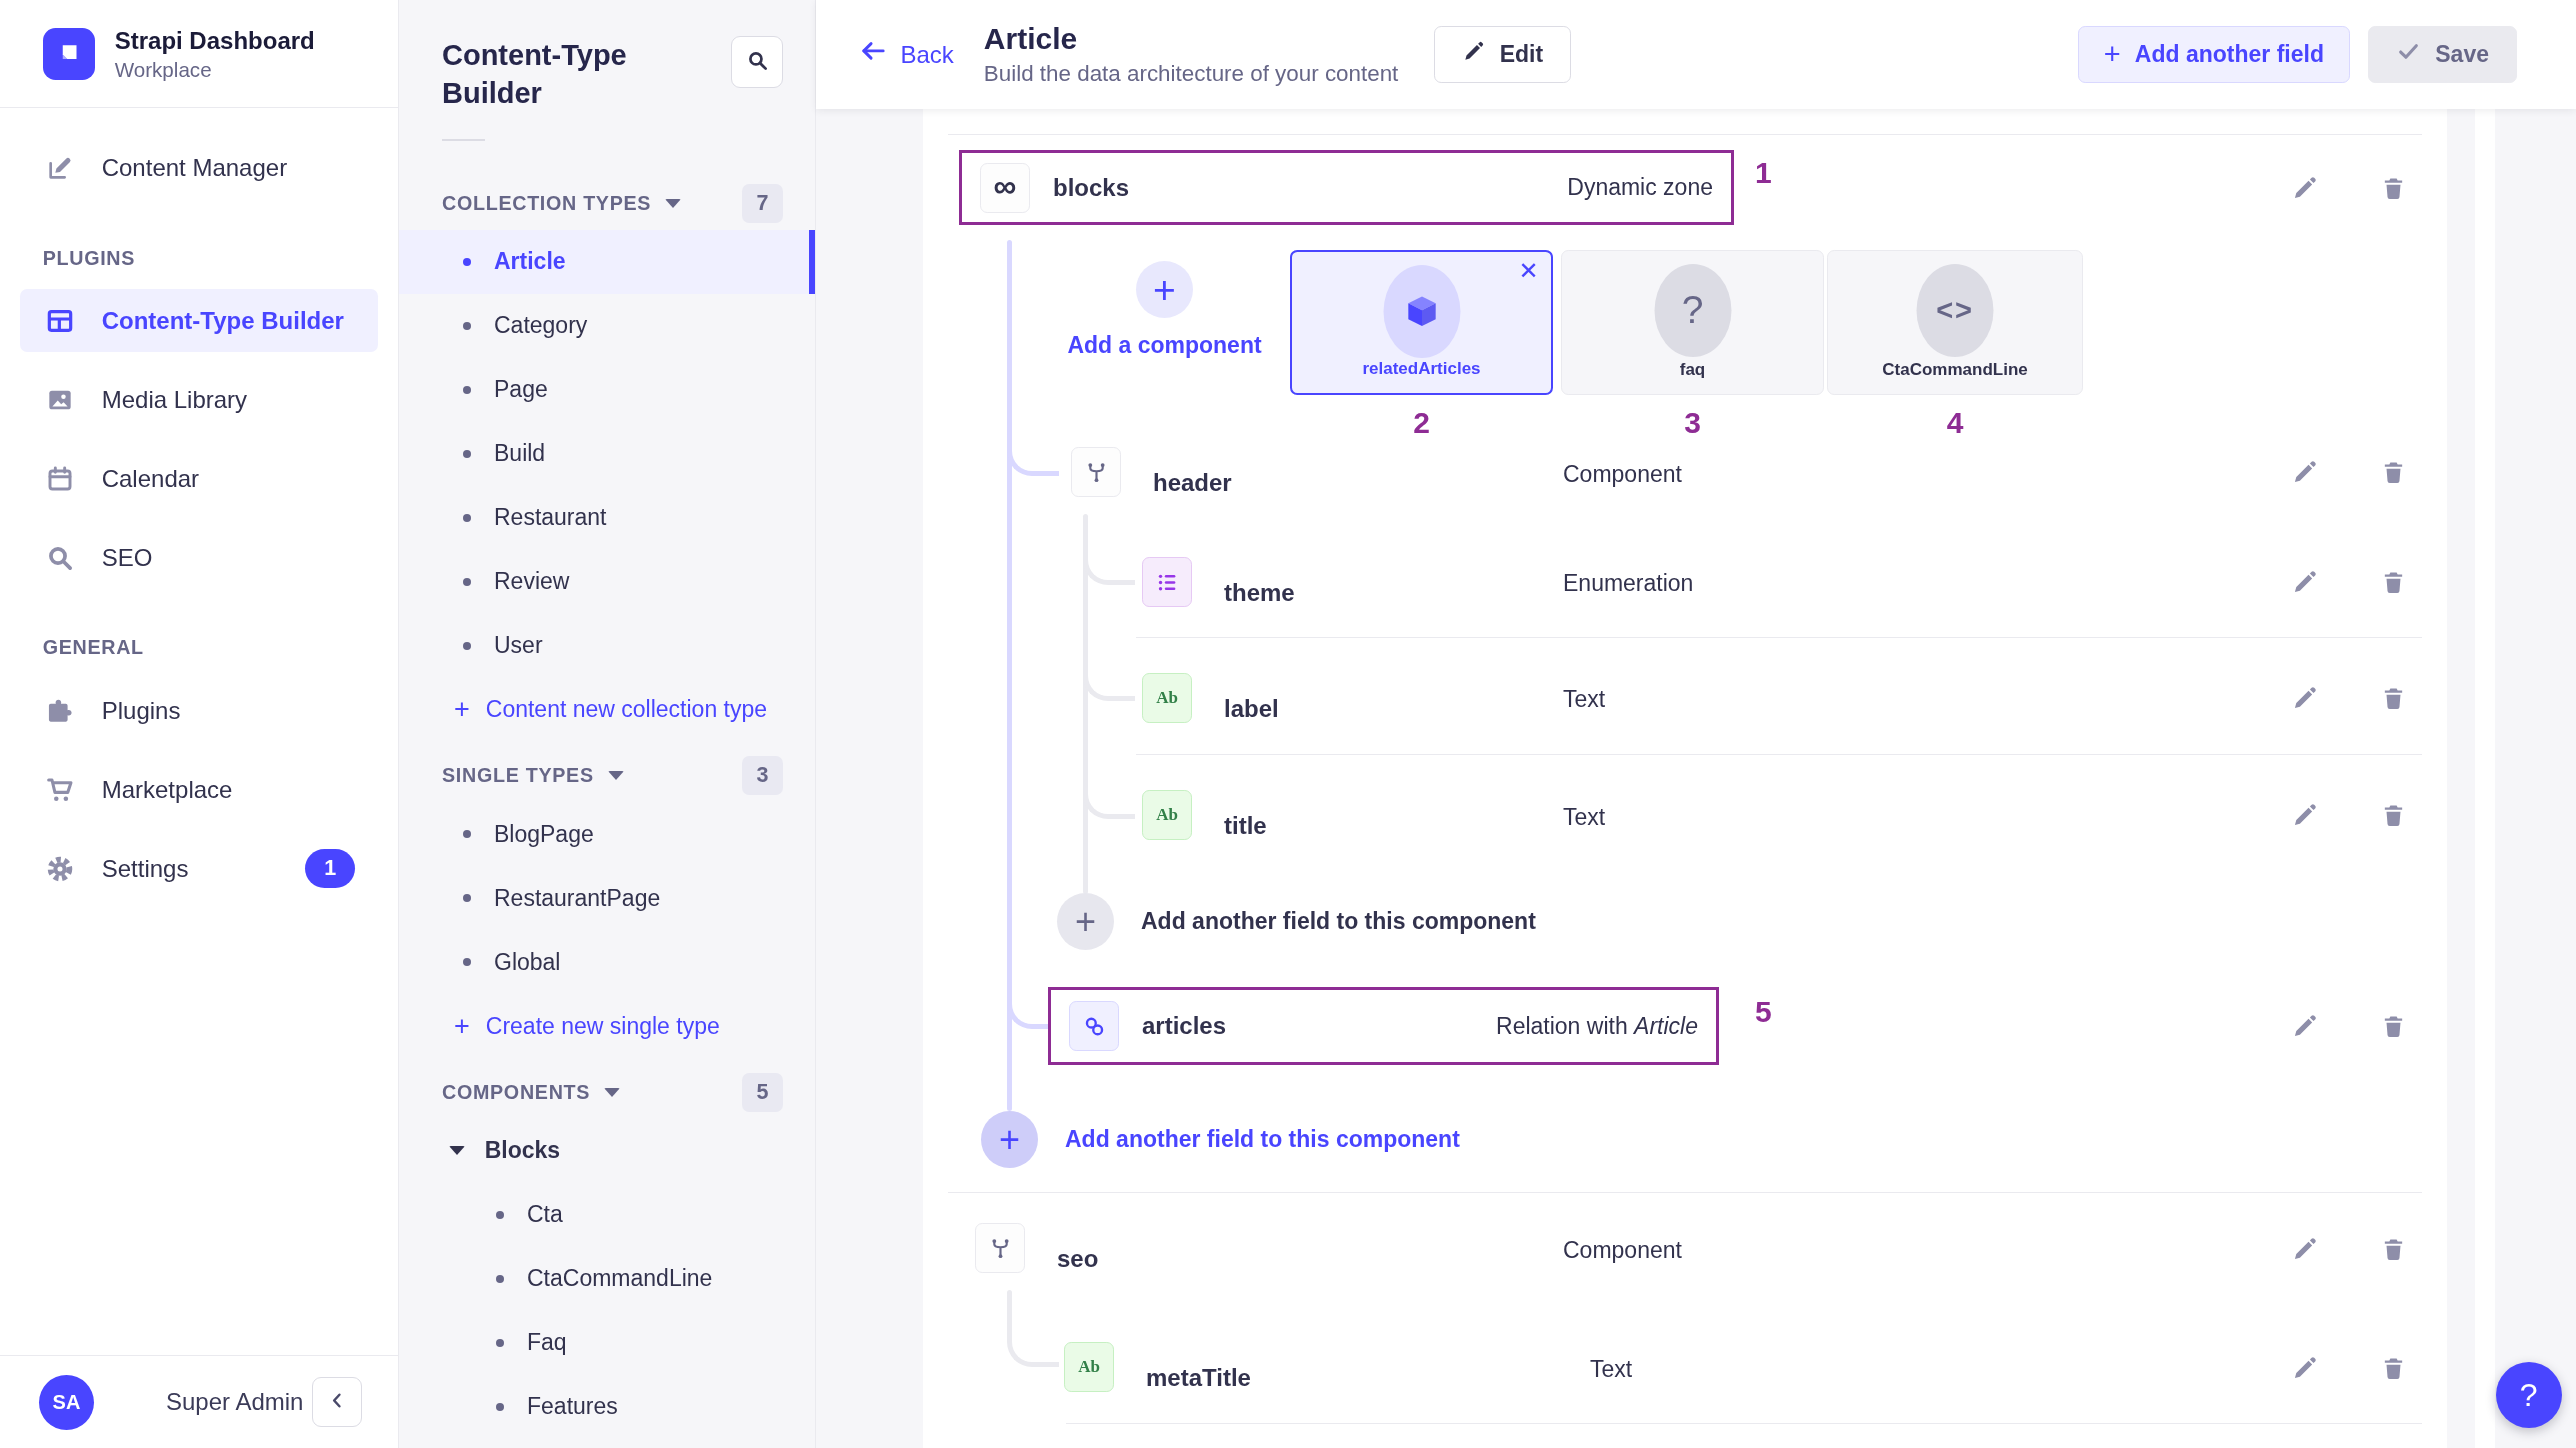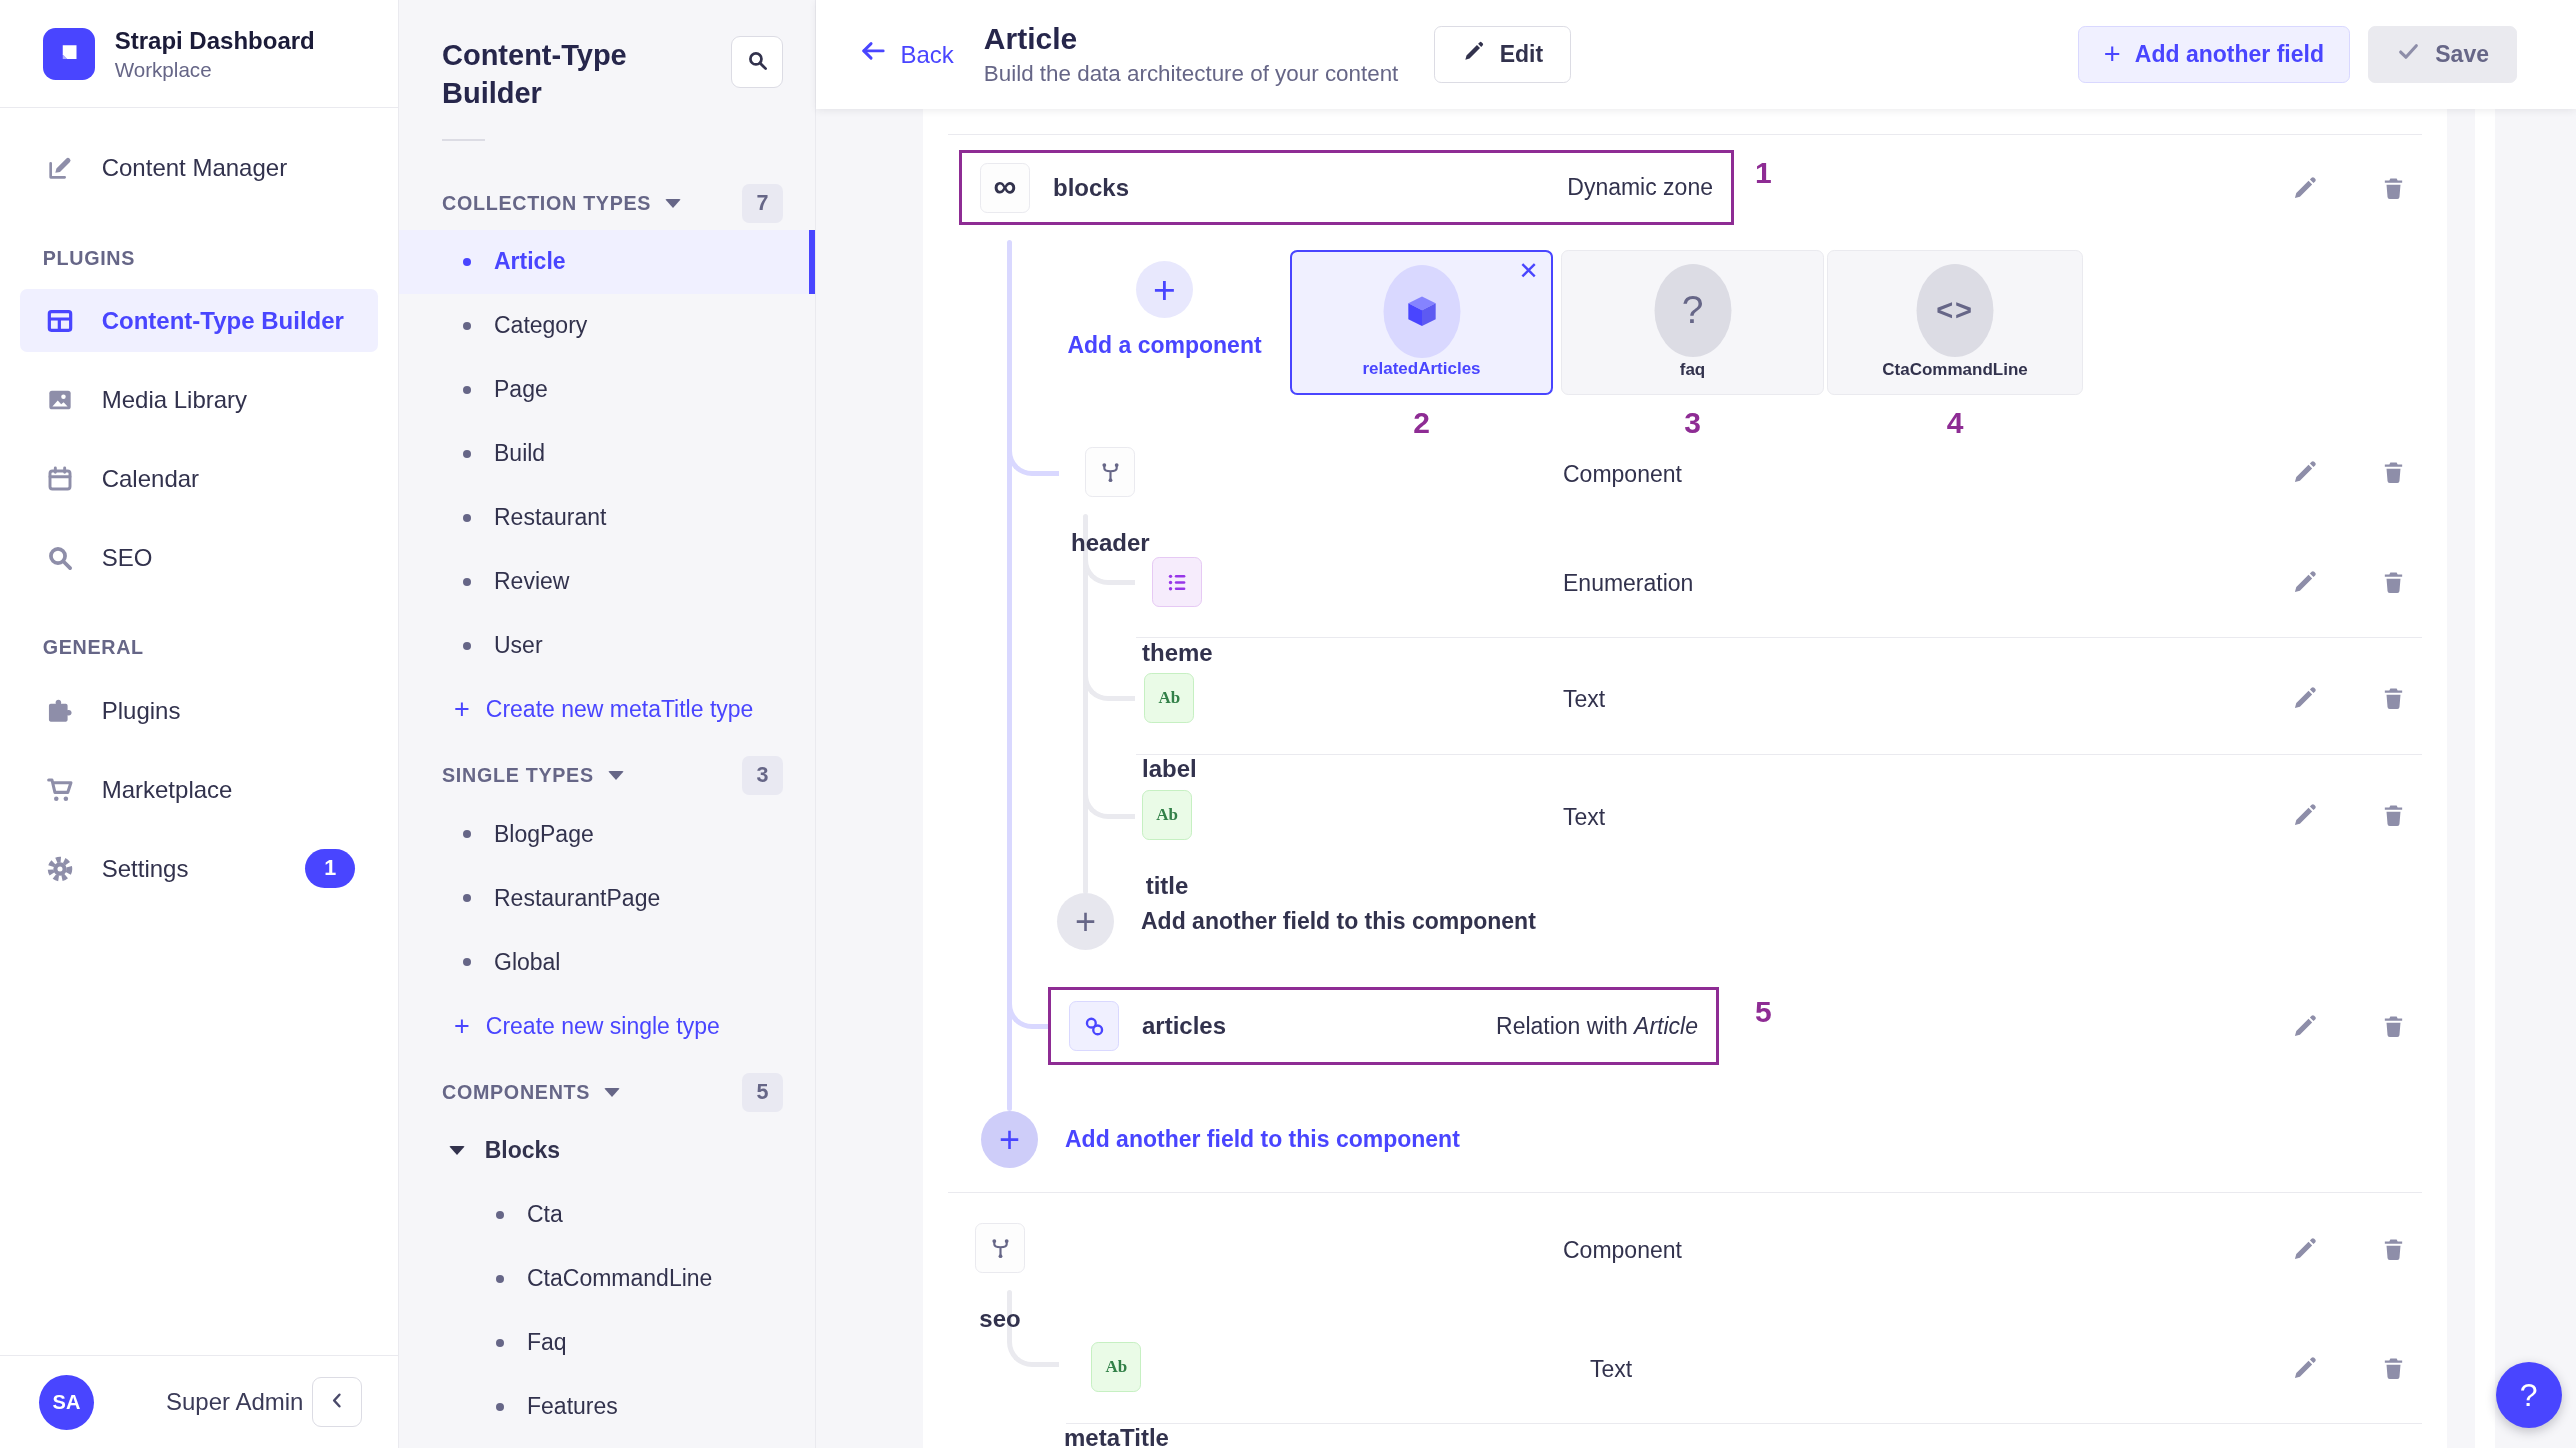--- a/index.html
+++ b/index.html
@@ -94,21 +94,21 @@
   .fbox.green{background:var(--green-bg);border-color:var(--green-bd);}
   .fbox.enum{background:var(--enum-bg);border-color:var(--enum-bd);}
   .ab{font-size:17px;font-weight:700;color:var(--green-tx);font-family:Liberation Serif, serif;}
   .inf{font-size:32px;font-weight:600;color:var(--neutral800);line-height:1;margin-top:-3.6px;}
 
   .zone-box{position:absolute;border:3.6px solid var(--ann);background:#fff;display:flex;align-items:center;padding:0 18px;gap:23px;}
   .row-name{font-size:24px;font-weight:600;color:var(--neutral800);}
   .zone-type{margin-left:auto;font-size:23px;color:var(--neutral800);}
   .ann-num{position:absolute;font-size:30px;font-weight:700;color:var(--ann);}
 
-  .field-row{position:absolute;display:flex;align-items:center;gap:32px;flex-direction:column;}
+  .field-row{position:absolute;display:flex;align-items:flex-end;gap:32px;}
   .type-abs{position:absolute;font-size:23px;color:var(--neutral800);}
 
   .actions{position:absolute;width:125px;right:36px;display:flex;justify-content:space-between;}
   .act-btn{width:36px;height:36px;display:flex;align-items:center;justify-content:center;cursor:pointer;background:none;border:none;}
 
   .comp-card{position:absolute;height:145px;border-radius:7.2px;cursor:pointer;}
   .comp-card.sel{background:var(--primary100);border:2.7px solid var(--primary);}
   .comp-card.plain{background:var(--neutral100);border:0.9px solid var(--neutral150);}
   .comp-ellipse{position:absolute;top:12.5px;left:50%;transform:translateX(-50%);width:77px;height:93px;border-radius:50%;display:flex;align-items:center;justify-content:center;}
   .comp-ellipse.lav{background:var(--primary200);}
@@ -293,21 +293,21 @@
     <div class="ct-item">
         <span class="dot"></span>
         <span>Review</span>
       </div>
     <div class="ct-item">
         <span class="dot"></span>
         <span>User</span>
       </div>
     <div class="create-link">
       <span class="plus">+</span>
-      <span>Create new metaTitle type</span>
+      <span>Content new collection type</span>
     </div>
 
     <div class="sec-head" style="margin-top:14.3px">
       <span class="sec-label">SINGLE TYPES</span>
       <span class="caret"></span>
       <span class="count-badge">3</span>
     </div>
     <div class="ct-item">
         <span class="dot"></span>
         <span>BlogPage</span>

